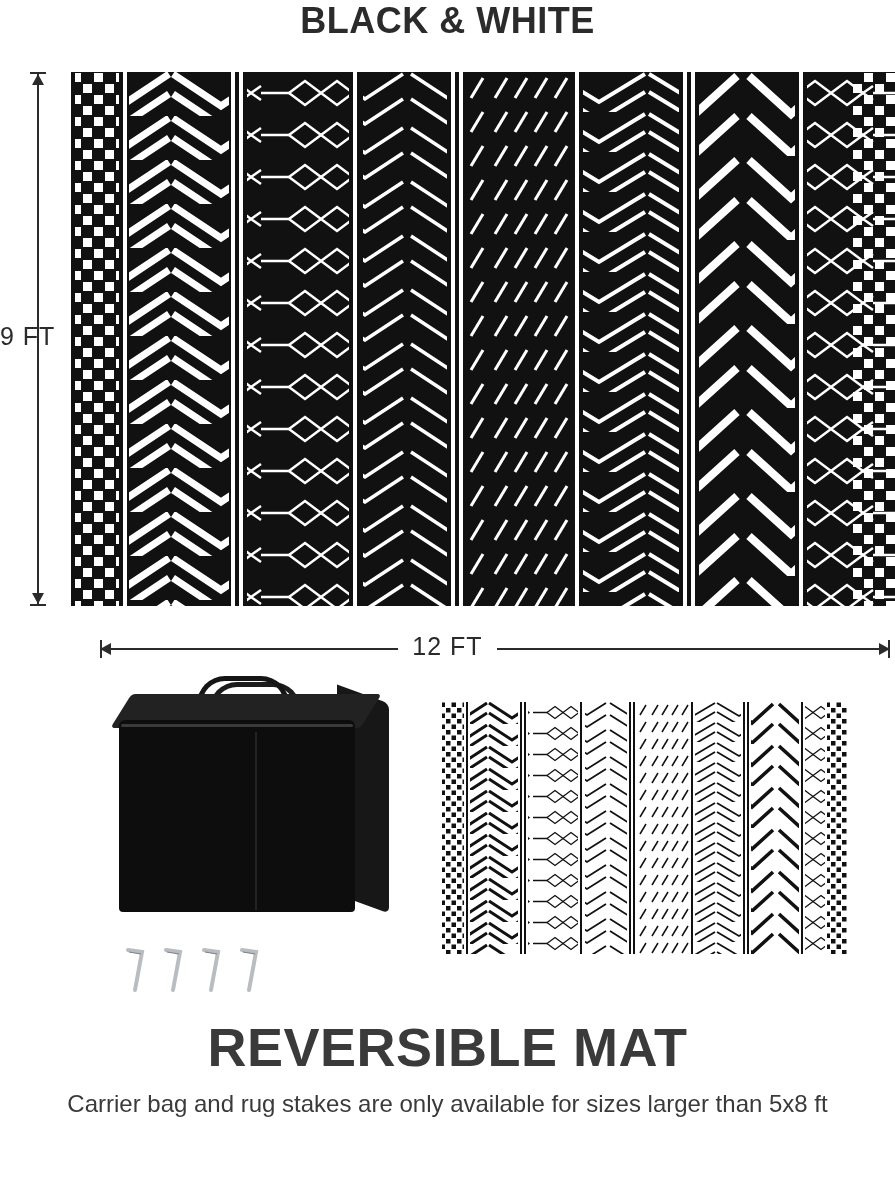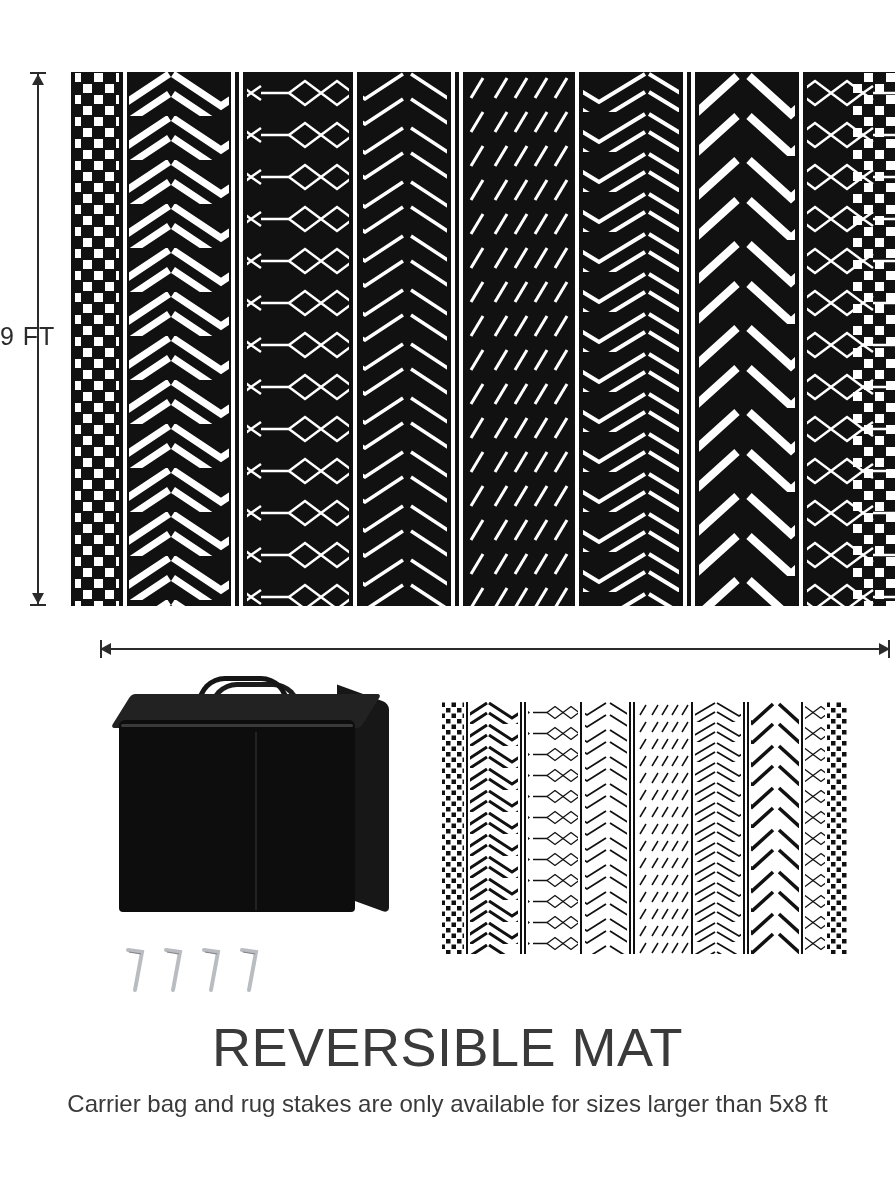--- a/index.html
+++ b/index.html
@@ -176,39 +176,40 @@
     background: #ffffff;
     overflow: hidden;
   }
 
   
   .headline {
     position: absolute;
     left: 0; top: 1016px; width: 895px;
     text-align: center;
     font-size: 54px;
-    font-weight: normal;
+    font-weight: bold;
     color: #3a3a3a;
     letter-spacing: 0.5px;
   }
   .sub {
     position: absolute;
     left: 40px; top: 1088px; width: 815px;
     text-align: center;
     font-size: 24px;
     color: #3a3a3a;
     line-height: 32px;
     font-weight: 300;
   }
 </style>
 </head>
 <body>
 
 <div id="page">
 
+  <div class="title">BLACK &amp; WHITE</div>
 
   <div class="dim-v">
     <div class="cap top"></div>
     <div class="cap bot"></div>
     <div class="arrow-up"></div>
     <div class="arrow-down"></div>
   </div>
   <div class="label-v">9 FT</div>
 
   <div class="rug">
@@ -289,20 +290,23 @@
 
       <rect x="782" y="0" width="42" height="534" fill="url(#pchecker)"></rect>
     </svg>
   </div>
 
   <div class="tick-v l"></div>
   <div class="tick-v r"></div>
   <div class="dim-h">
     <div class="arrow-left"></div>
     <div class="arrow-right"></div>
+  </div>
+  <div class="label-h">
+    <span>12 FT</span>
   </div>
 
   <div class="bag-wrap">
     <div class="bag-handle h2"></div>
     <div class="bag-handle"></div>
     <div class="bag-side"></div>
     <div class="bag-topface"></div>
     <div class="bag-body"></div>
     <div class="bag-zip"></div>
     <div class="bag-seam"></div>

